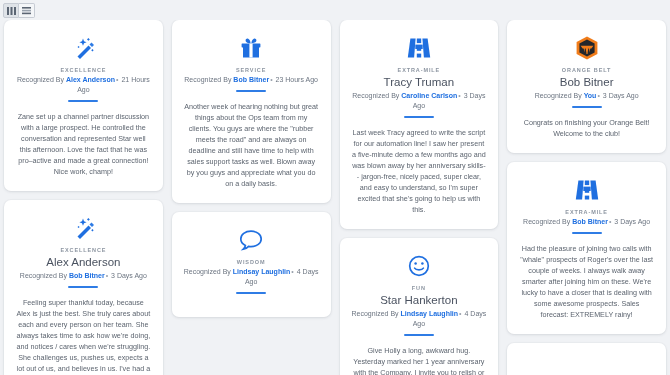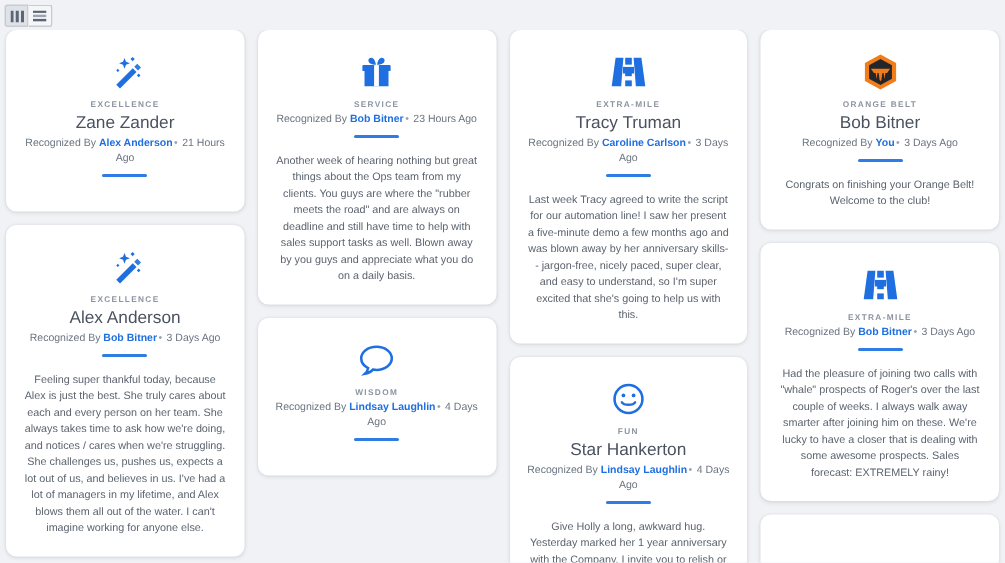--- a/index.html
+++ b/index.html
@@ -121,23 +121,23 @@
                 <path d="M7.5 21.5 L18.5 10.5 L21 13 L10 24 Z"></path>
                 <path d="M19.5 9.5 L21.5 7.5 L24 10 L22 12 Z" fill="#2f7ce5"></path>
                 <path d="M12 6.2 L13 3.6 L14 6.2 L16.6 7.2 L14 8.2 L13 10.8 L12 8.2 L9.4 7.2 Z"></path>
                 <rect x="17.4" y="3.4" width="2" height="2" transform="rotate(45 18.4 4.4)"></rect>
                 <rect x="21.6" y="14.4" width="1.7" height="1.7" transform="rotate(45 22.45 15.25)"></rect>
                 <rect x="7.8" y="11.2" width="1.5" height="1.5" transform="rotate(45 8.55 11.95)"></rect>
               </g>
             </svg>
           </div>
           <div class="cat">EXCELLENCE</div>
-          <div class="recipient">Zane Zander</div>
           <div class="meta"><span>Recognized By</span> <span class="giver">Alex Anderson</span><span class="dot">•</span> <span>21 Hours Ago</span></div>
           <div class="rule"></div>
+          <div class="body">Zane set up a channel partner discussion with a large prospect. He controlled the conversation and represented Star well this afternoon. Love the fact that he was pro–active and made a great connection! Nice work, champ!</div>
         </div>
         <div class="card">
           <div class="badge-icon">
             <svg width="26" height="26" viewBox="0 0 26 26">
               <g fill="#1f6fe0">
                 <path d="M7.5 21.5 L18.5 10.5 L21 13 L10 24 Z"></path>
                 <path d="M19.5 9.5 L21.5 7.5 L24 10 L22 12 Z" fill="#2f7ce5"></path>
                 <path d="M12 6.2 L13 3.6 L14 6.2 L16.6 7.2 L14 8.2 L13 10.8 L12 8.2 L9.4 7.2 Z"></path>
                 <rect x="17.4" y="3.4" width="2" height="2" transform="rotate(45 18.4 4.4)"></rect>
                 <rect x="21.6" y="14.4" width="1.7" height="1.7" transform="rotate(45 22.45 15.25)"></rect>

